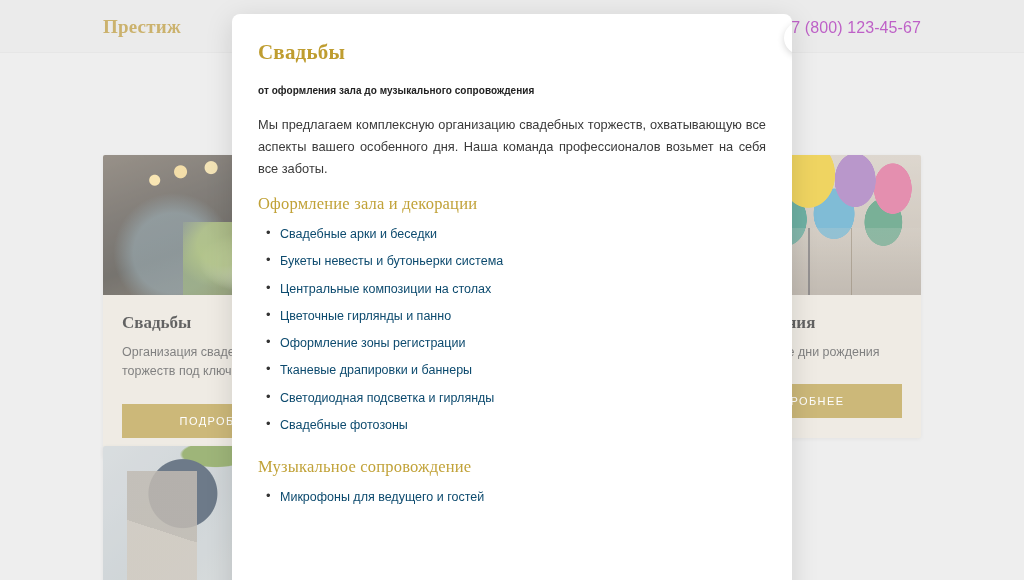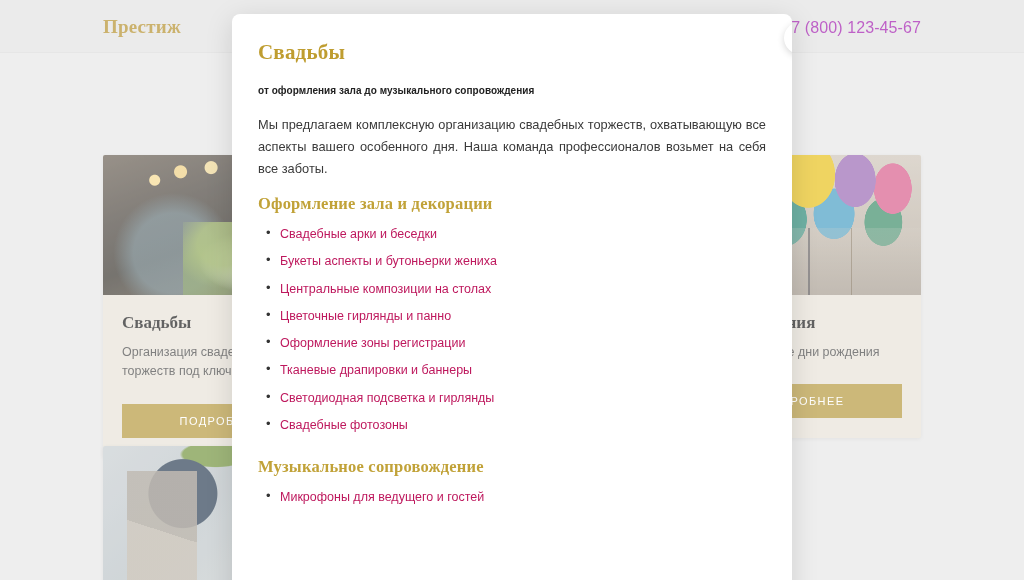--- a/index.html
+++ b/index.html
@@ -140,28 +140,28 @@
   .modal-subtitle {
     font-size: 10px; font-weight: bold; color: #222;
     margin: 0 0 18px 0; letter-spacing: .05px;
   }
   .modal-paragraph {
     font-size: 12.8px; color: #3a3a3a; line-height: 1.72;
     text-align: justify; margin: 0 0 14px 0;
   }
   .section-heading {
     font-family: "Liberation Serif", serif;
-    font-weight: bold; font-size: 16.5px; color: #c1a238;
+    font-weight: normal; font-size: 16.5px; color: #c1a238;
     margin: 0 0 12px 0; letter-spacing: .2px;
   }
   .section-block { margin-bottom: 24px; }
   ul.feature-list { list-style: none; margin: 0; padding: 0; }
   ul.feature-list li {
     position: relative;
-    font-size: 12.5px; color: #be185d;
+    font-size: 12.5px; color: #0c4a6e;
     padding: 0 0 0 22px; margin-bottom: 11px; line-height: 1.3;
   }
   ul.feature-list li::before {
     content: "•"; position: absolute; left: 8px; top: -1px;
     color: #333; font-size: 13px;
   }
 
   .close-btn {
     position: absolute; right: -24px; top: 8px;
     width: 32px; height: 32px; border-radius: 50%;
@@ -233,21 +233,21 @@
       <h2 class="modal-title">Свадьбы</h2>
 
       <div class="modal-subtitle">от оформления зала до музыкального сопровождения</div>
 
       <p class="modal-paragraph">Мы предлагаем комплексную организацию свадебных торжеств, охватывающую все аспекты вашего особенного дня. Наша команда профессионалов возьмет на себя все заботы.</p>
 
       <div class="section-block">
         <h3 class="section-heading">Оформление зала и декорации</h3>
         <ul class="feature-list">
           <li>Свадебные арки и беседки</li>
-          <li>Букеты аспекты и бутоньерки жениха</li>
+          <li>Букеты невесты и бутоньерки система</li>
           <li>Центральные композиции на столах</li>
           <li>Цветочные гирлянды и панно</li>
           <li>Оформление зоны регистрации</li>
           <li>Тканевые драпировки и баннеры</li>
           <li>Светодиодная подсветка и гирлянды</li>
           <li>Свадебные фотозоны</li>
         </ul>
       </div>
 
       <div class="section-block">

